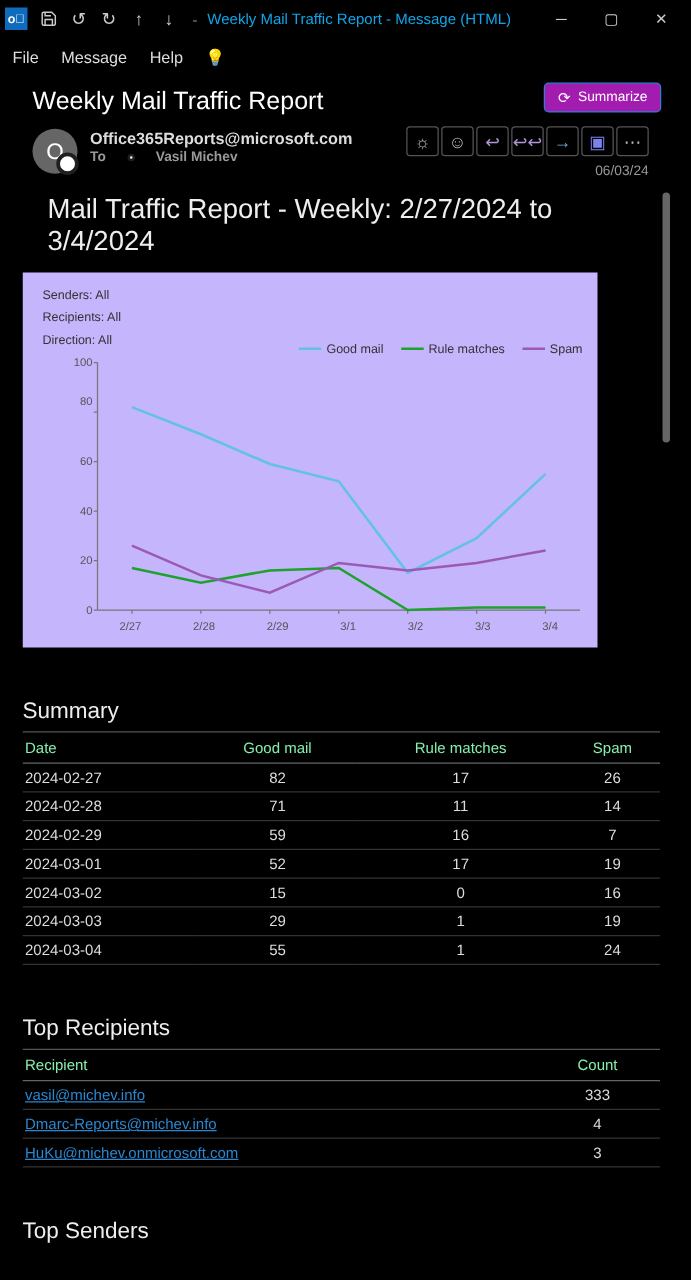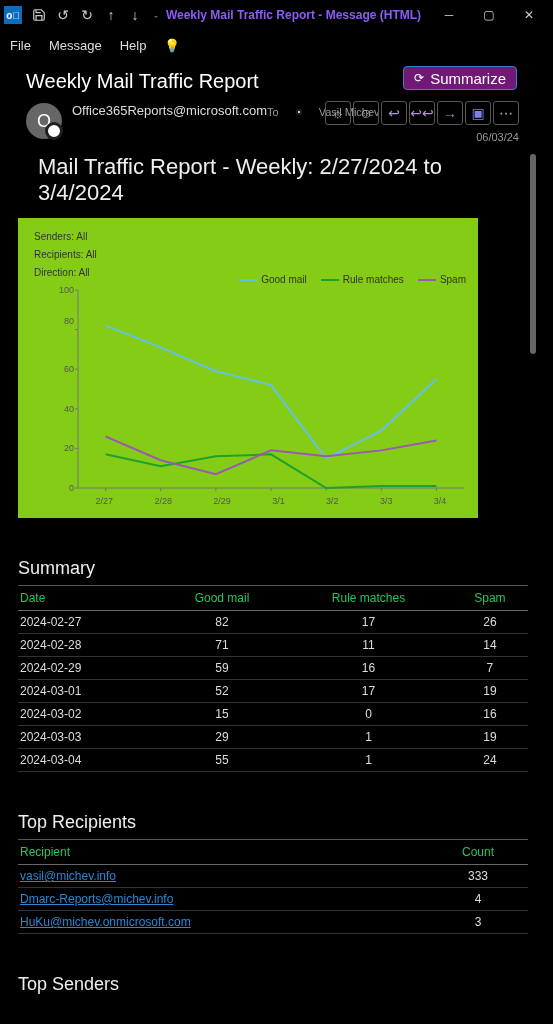--- a/index.html
+++ b/index.html
@@ -25,21 +25,21 @@
   .titlebar .appicon {
     width: 18px; height: 18px;
     background: #0f6cbd;
     display: flex; align-items: center; justify-content: center;
     font-size: 10px; font-weight: bold; color: #fff;
     margin-right: 6px;
   }
   .titlebar .qat { display: flex; gap: 2px; align-items: center;}
   .titlebar .qat .ticon { width: 22px; height:22px; display:flex;align-items:center;justify-content:center;color:#ccc;font-size:14px;}
   .titlebar .sep { margin: 0 8px; color:#888;}
-  .titlebar .title { color:#8b5cf6; font-size:12px;font-weight:bold;}
+  .titlebar .title { color:#0ea5e9; font-size:12px;}
   .titlebar .spacer { flex:1;}
   .win-controls { display:flex; gap:0;}
   .win-controls div { width:40px; height:30px; display:flex;align-items:center;justify-content:center;color:#ccc;font-size:12px;}
 
   
   .menubar {
     height: 30px;
     display: flex;
     align-items: center;
     padding: 0 10px;
@@ -62,28 +62,28 @@
   .subject {
     font-size: 20px;
     font-weight: 400;
     color: #fff;
     margin: 4px 0 10px 8px;
   }
 
   .summarize-btn {
     position: absolute;
     top: 6px;
-    right: 36px;
+    right: 24px;
     height: 24px;
     padding: 0 10px;
-    background: #701a75;
+    background: #a21caf;
     border: 1px solid #2d7fd1;
     border-radius: 4px;
     color: #fff;
-    font-size: 15px;
+    font-size: 11px;
     display: flex;
     align-items: center;
     gap: 6px;
   }
   .summarize-btn::before {
     content: "⟳";
     font-size: 12px;
   }
 
   .header-row {
@@ -97,21 +97,21 @@
     background: #666;
     display:flex;align-items:center;justify-content:center;
     color:#fff;font-size:18px;
     position:relative;
     margin-right: 10px;
   }
   .avatar::after{
     content:"";position:absolute;right:-1px;bottom:-1px;width:12px;height:12px;border-radius:50%;
     background:#fff;border:3px solid #1f1f1f;
   }
-  .from { display:flex;}
+  .from { display:flex;flex-direction:column;font-weight:bold;}
   .from-addr { font-size:13px;color:#ddd;}
   .to-line { font-size:11px;color:#999; display:flex;align-items:center;gap:17px; margin-top:2px;}
   .to-line .dot{width:6px;height:6px;border-radius:50%;background:#fff;display:inline-block;border:2px solid #1f1f1f;}
   .msg-date{
     position:absolute;
     right:4px;
     top:28px;
     font-size:11px;color:#999;
   }
 
@@ -142,21 +142,21 @@
 
   .body-title{
     font-size:22px;font-weight:300;color:#eee;margin:0 0 12px 20px;
   }
 
   
   .chart-box{
     margin:0 0 40px 0px;
     width:460px;
     height:300px;
-    background:#84cc16;
+    background:#c4b5fd;
     color:#333;
     position:relative;
   }
   .filters{
     position:absolute;left:16px;top:10px;font-size:10px;color:#333;line-height:18px;
   }
   .legend{
     position:absolute;right:12px;top:56px;font-size:10px;color:#333;display:flex;gap:14px;align-items:center;
   }
   .legend .sw{width:18px;height:2px;display:inline-block;vertical-align:middle;margin-right:4px;}
@@ -179,21 +179,21 @@
   table.data{
     width:100%;
     border-collapse:collapse;
     font-size:12px;
     color:#ddd;
     margin-bottom:40px;
   }
   table.data th{
     text-align:left;
     font-weight:400;
-    color:#22c55e;
+    color:#86efac;
     font-size:12px;
     border-top:1px solid #555;
     border-bottom:1px solid #666;
     padding:5px 2px;
   }
   table.data td{
     border-bottom:1px solid #333;
     padding:4px 2px;
   }
   table.data th.center, table.data td.center{text-align:center;}

